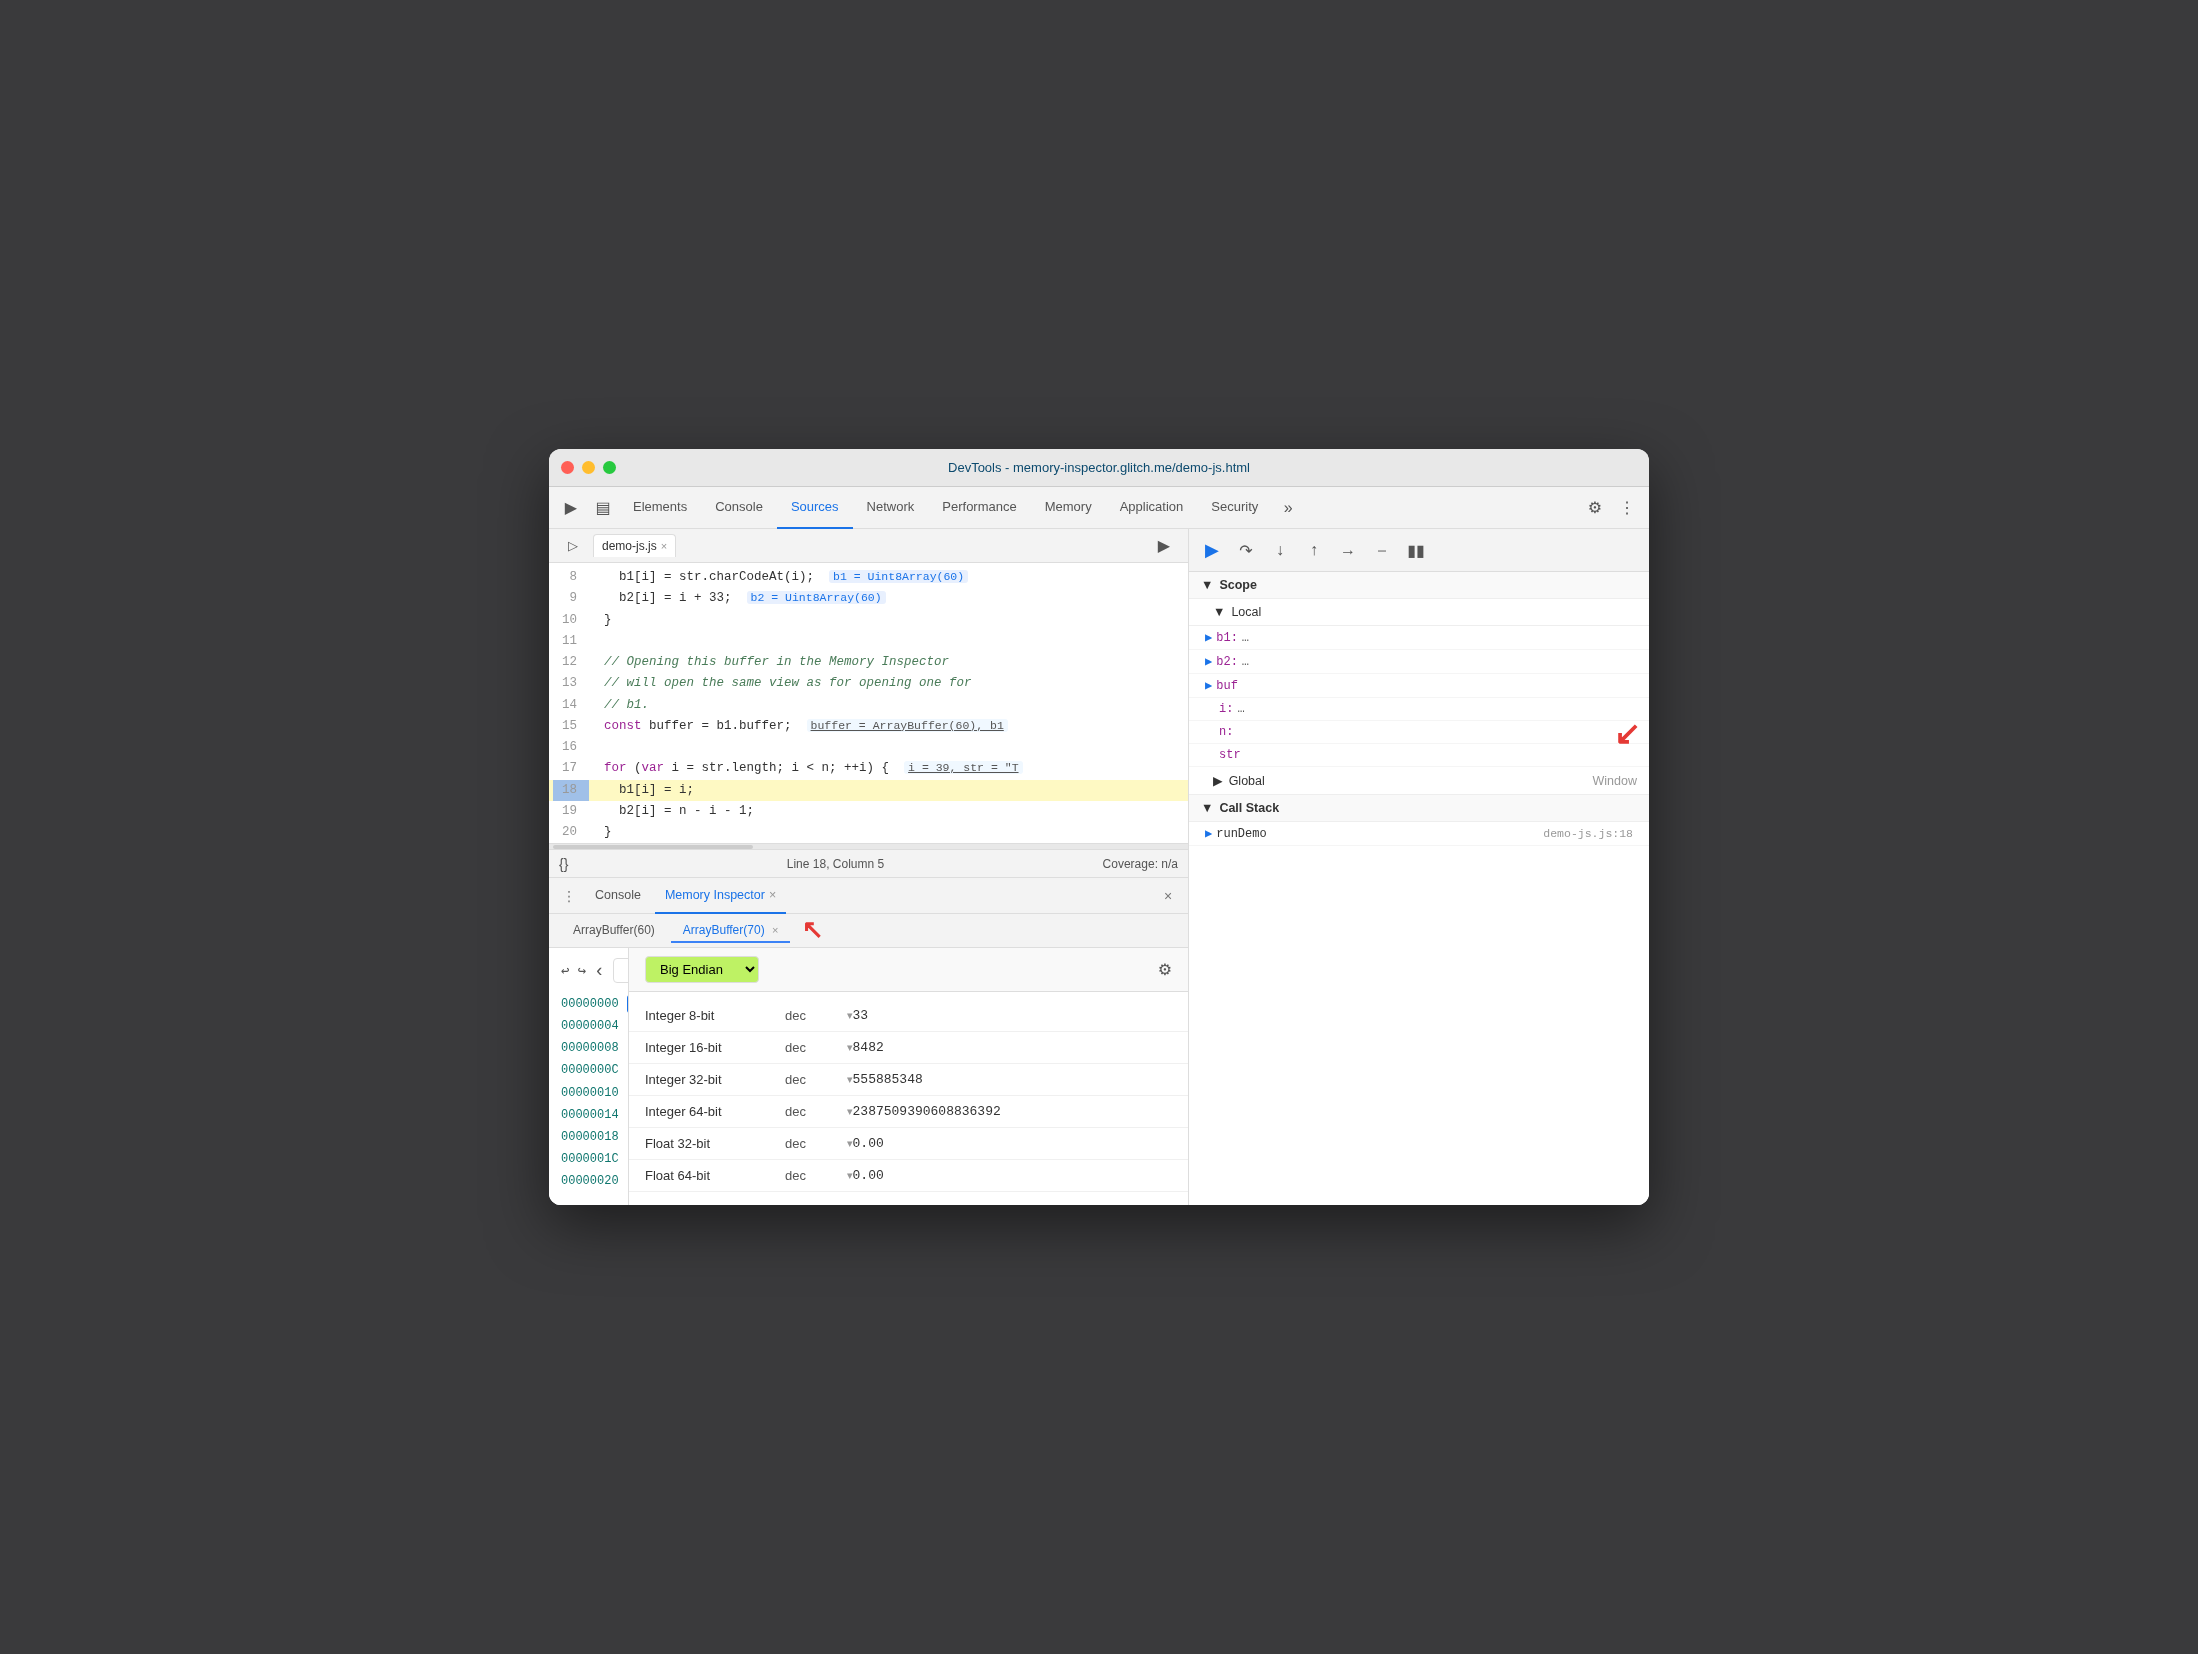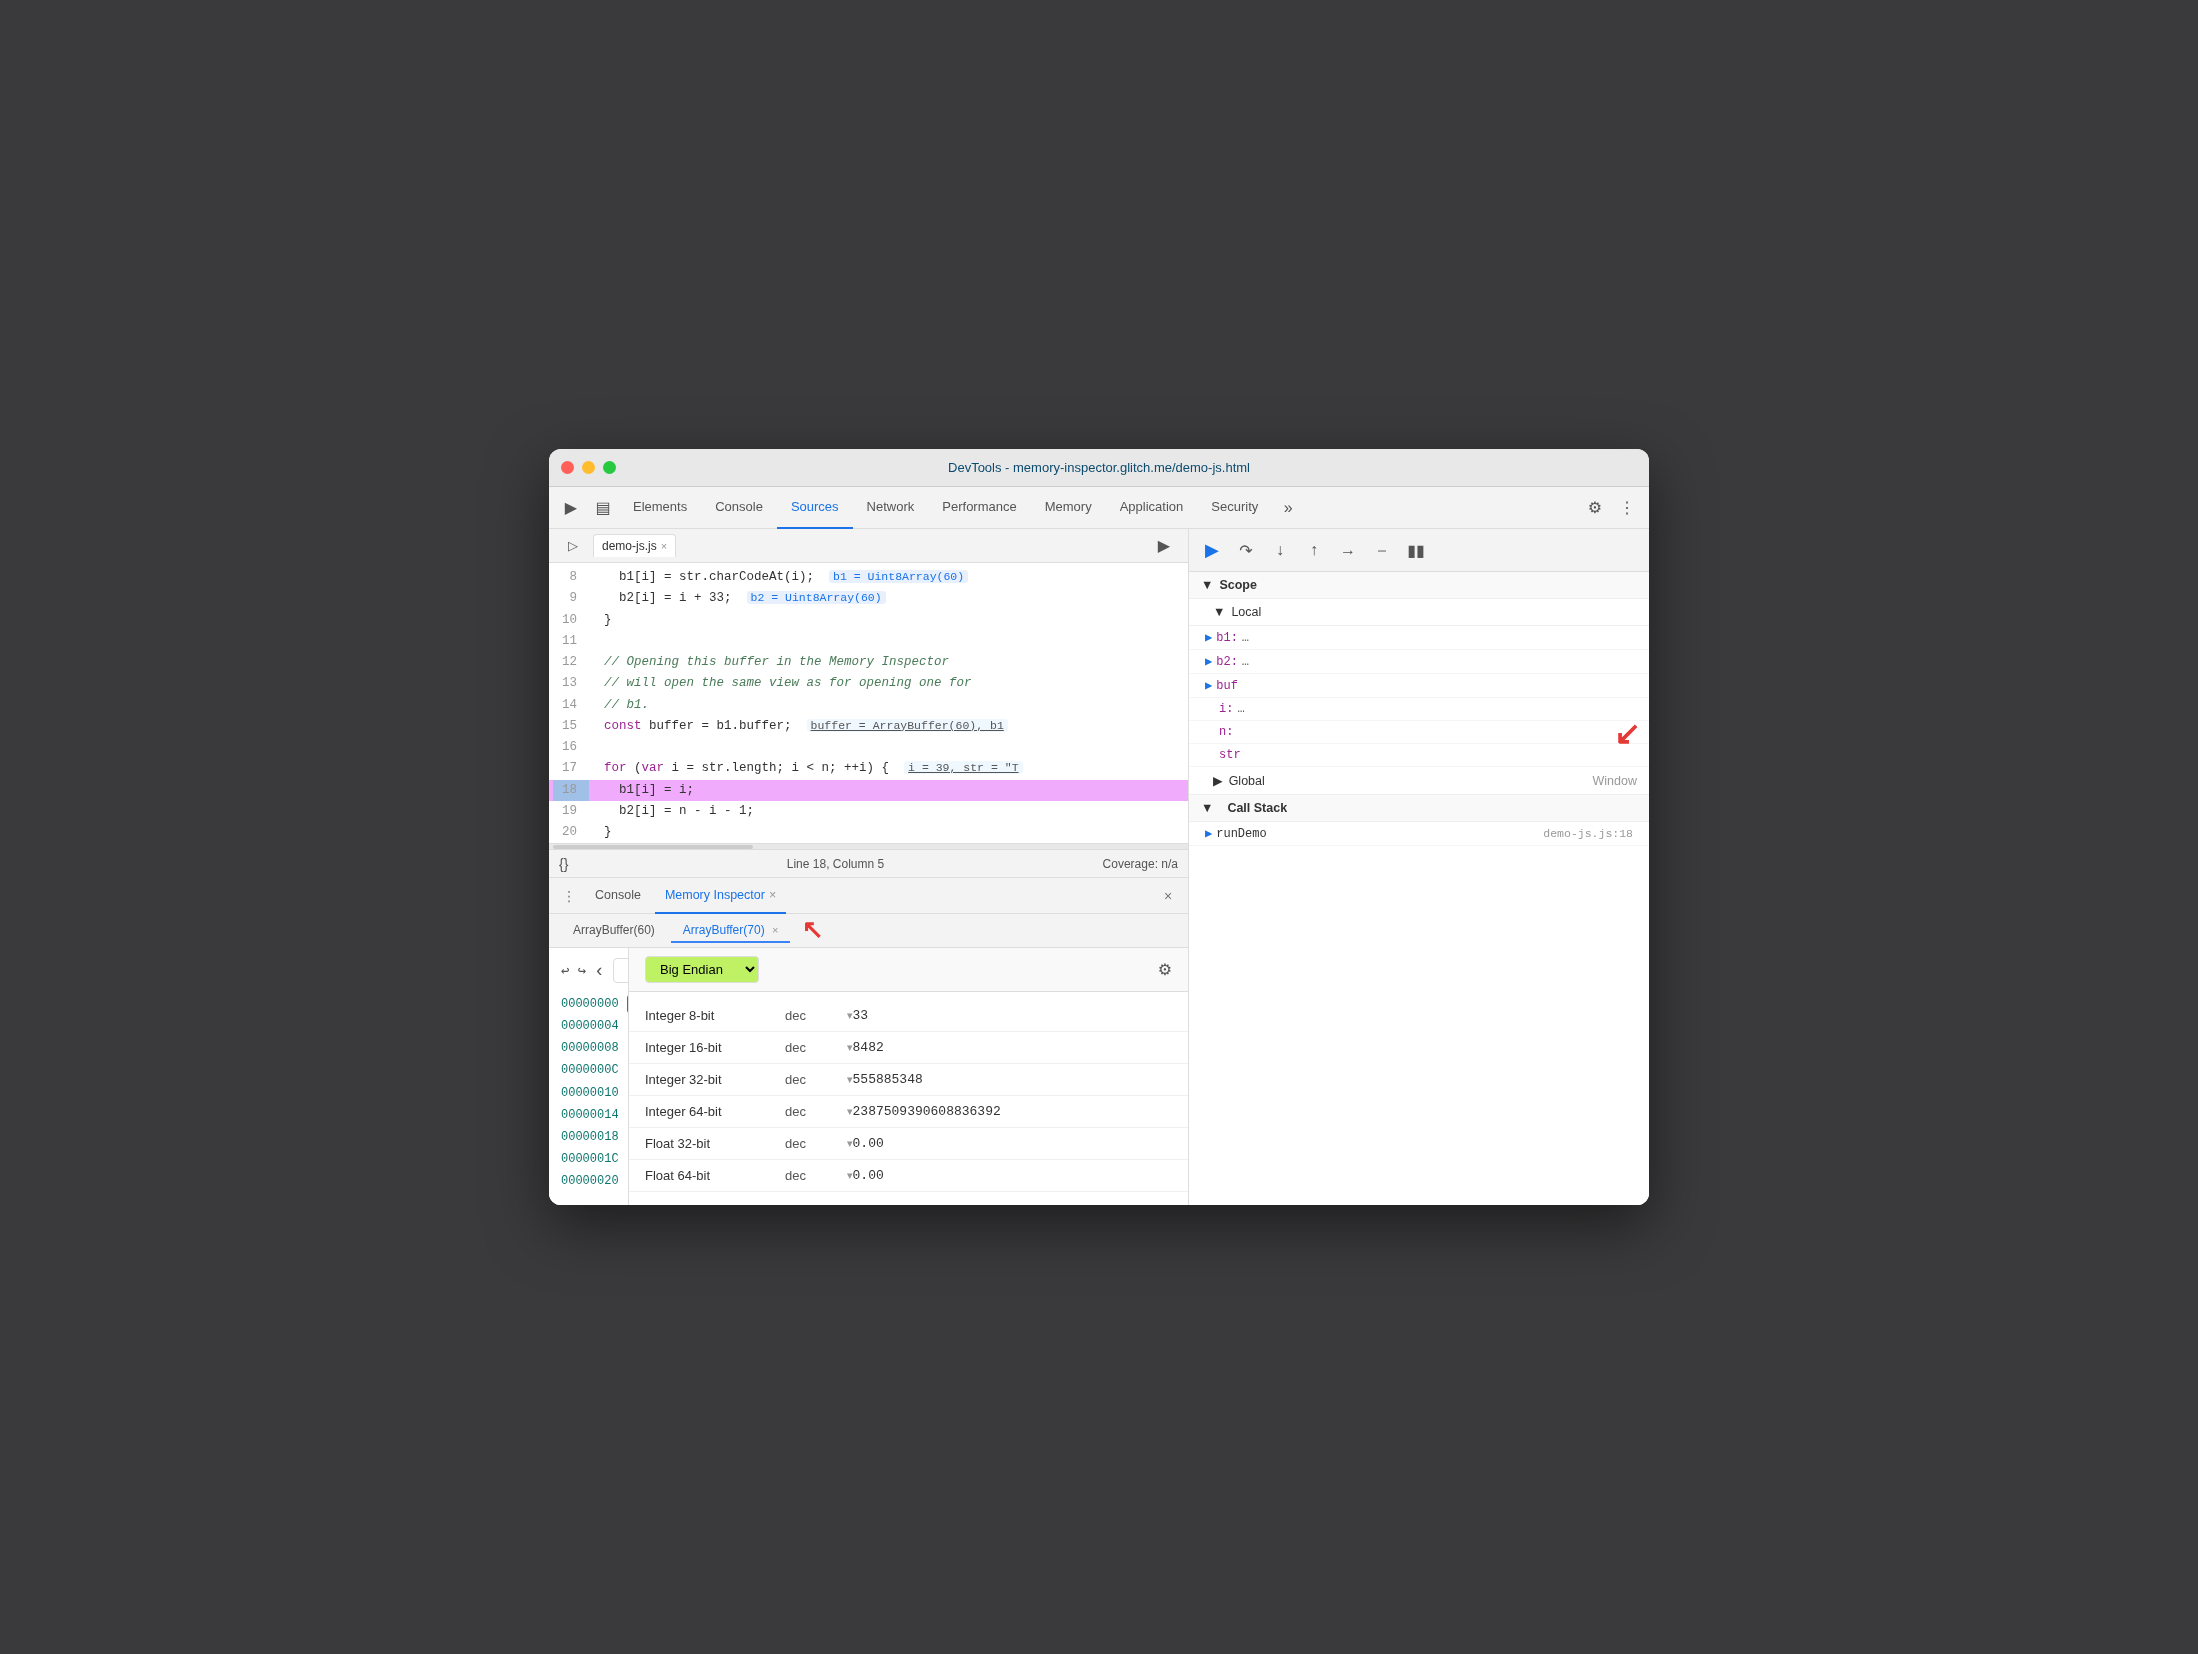--- a/index.html
+++ b/index.html
@@ -129,21 +129,21 @@
       height: 280px;
       background: #fff;
     }
     .code-line {
       display: flex;
       align-items: flex-start;
       padding: 0 4px;
       white-space: pre;
     }
     .code-line.highlighted {
-      background: #f0abfc;
+      background: #fef9c3;
     }
     .line-num {
       width: 36px;
       text-align: right;
       color: #999;
       padding-right: 12px;
       user-select: none;
       flex-shrink: 0;
     }
     .code-text { color: #333; }
@@ -806,21 +806,21 @@
           </div>
 
           <div class="scope-section-title" style="font-weight:500;background:#fff;padding-left:24px;">
             <span>▶</span>
             <span style="margin-left:6px;">Global</span>
             <span style="margin-left:auto;font-weight:normal;color:#999;">Window</span>
           </div>
 
           <div class="scope-section-title">
             <span>▼</span>
-            <span style="margin-left:14px;">Call Stack</span>
+            <span style="margin-left:6px;">Call Stack</span>
           </div>
           <div class="scope-item">
             <span style="color:#1a73e8;margin-right:4px;">▶</span>
             <span>runDemo</span>
             <span style="margin-left:auto;color:#999;font-size:11.5px;">demo-js.js:18</span>
           </div>
         </div>
 
 
         <div style="position:absolute;top:185px;right:8px;">

